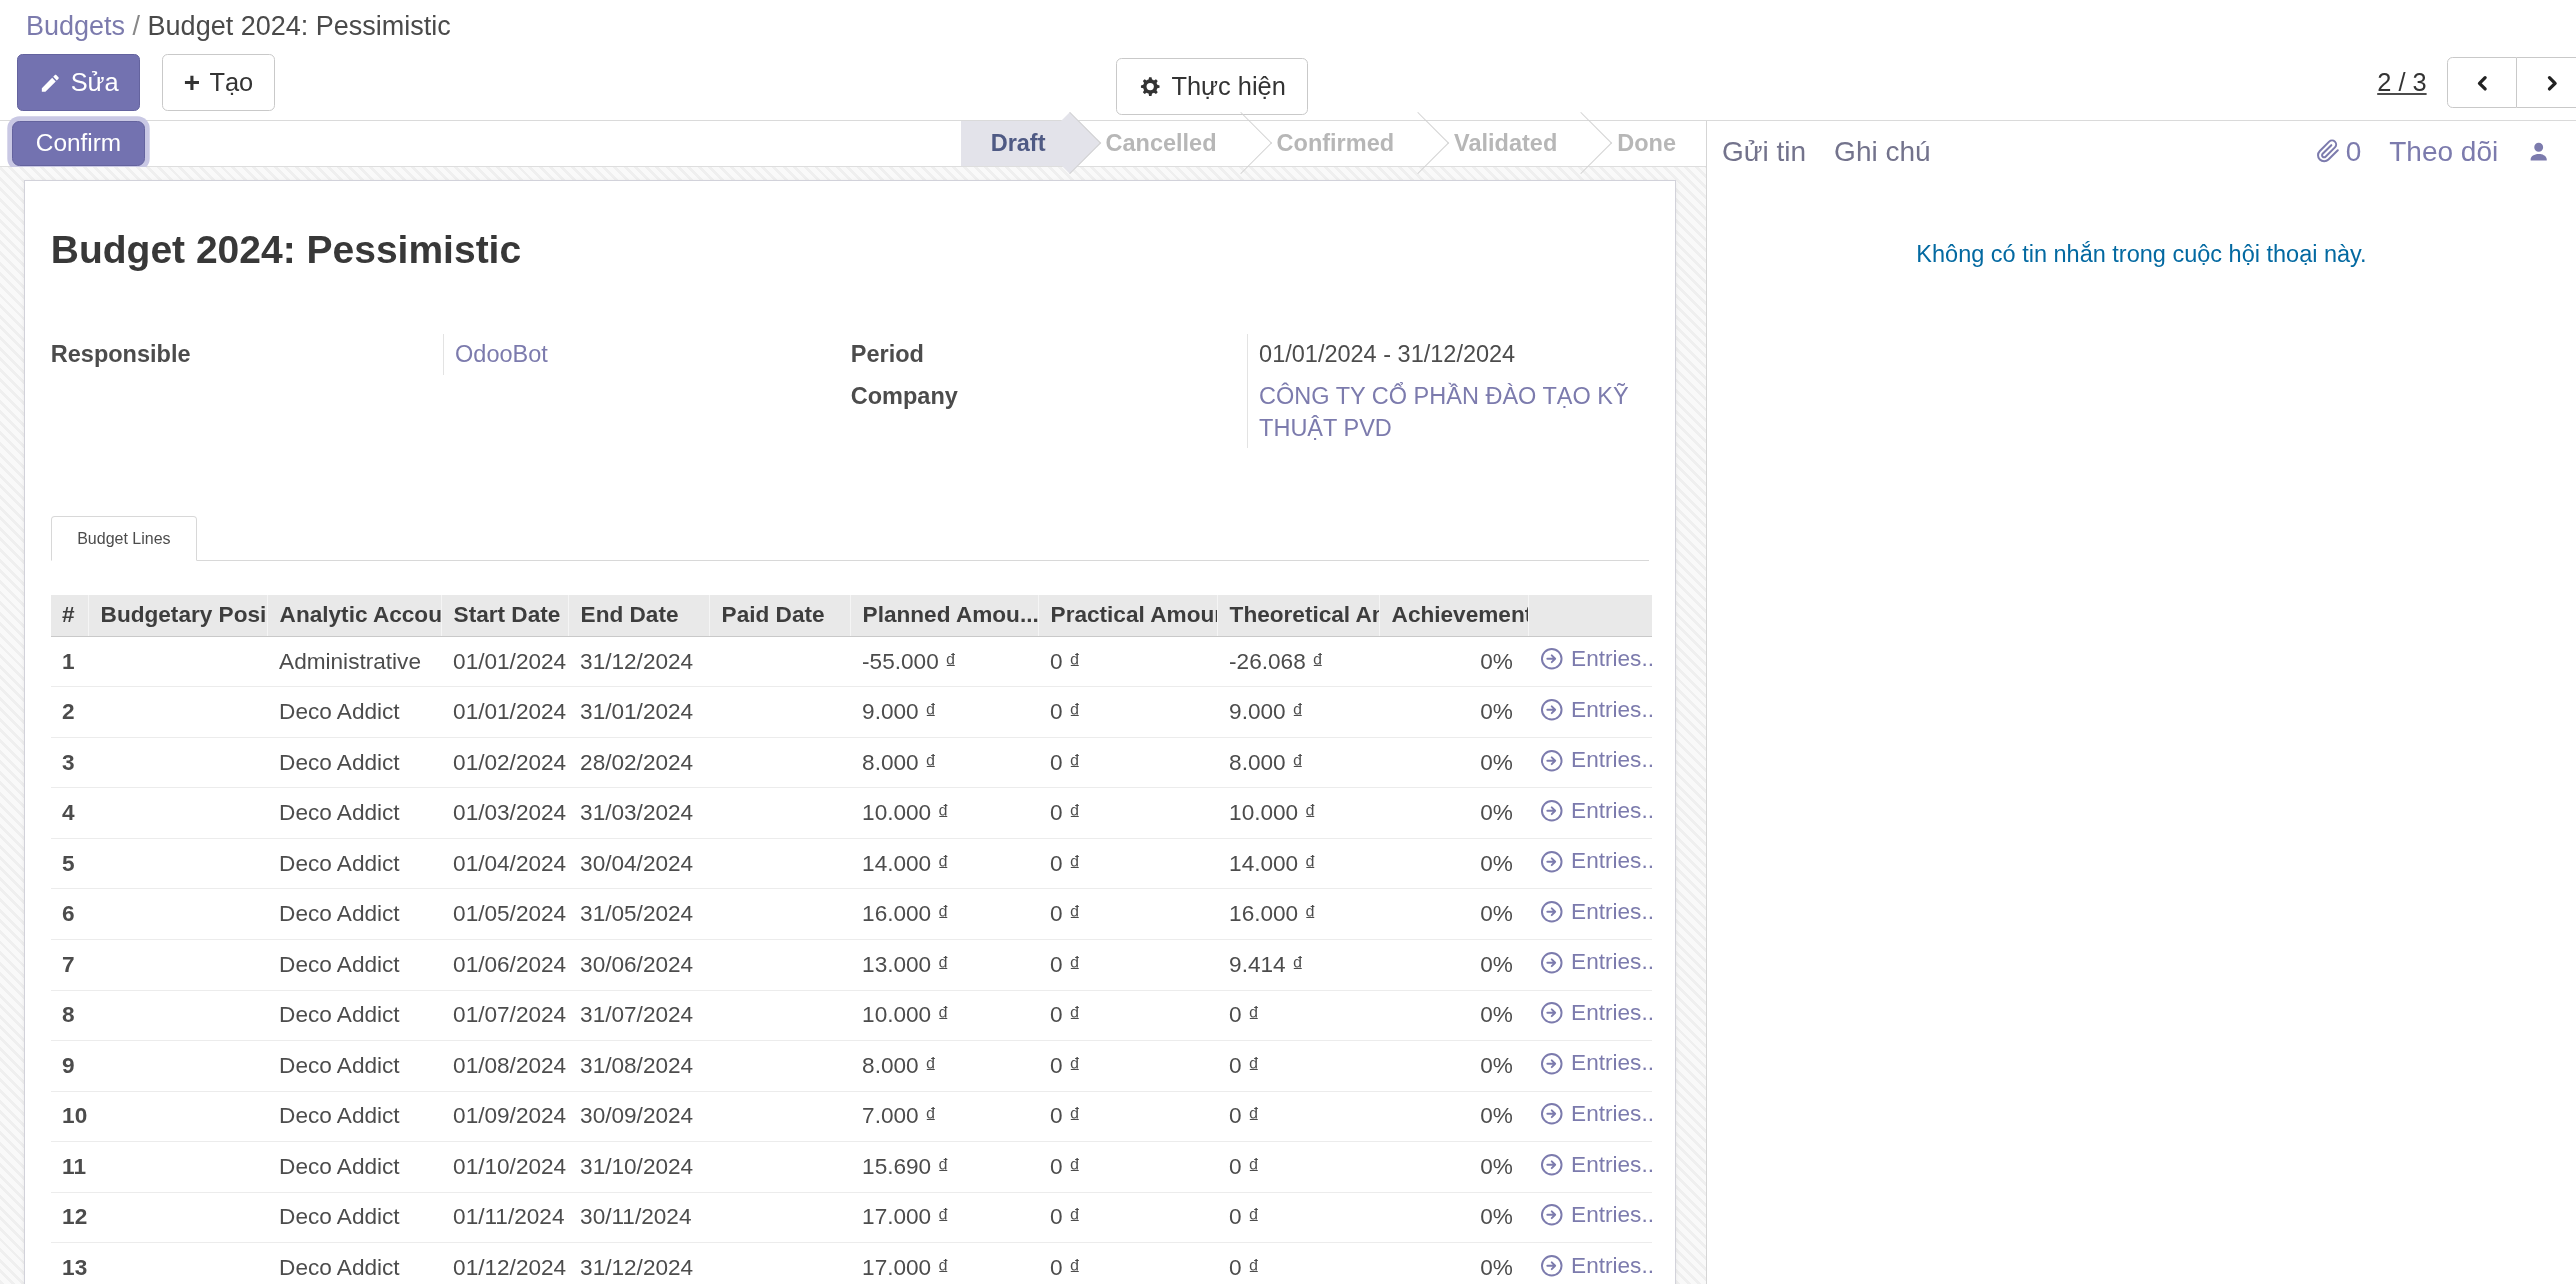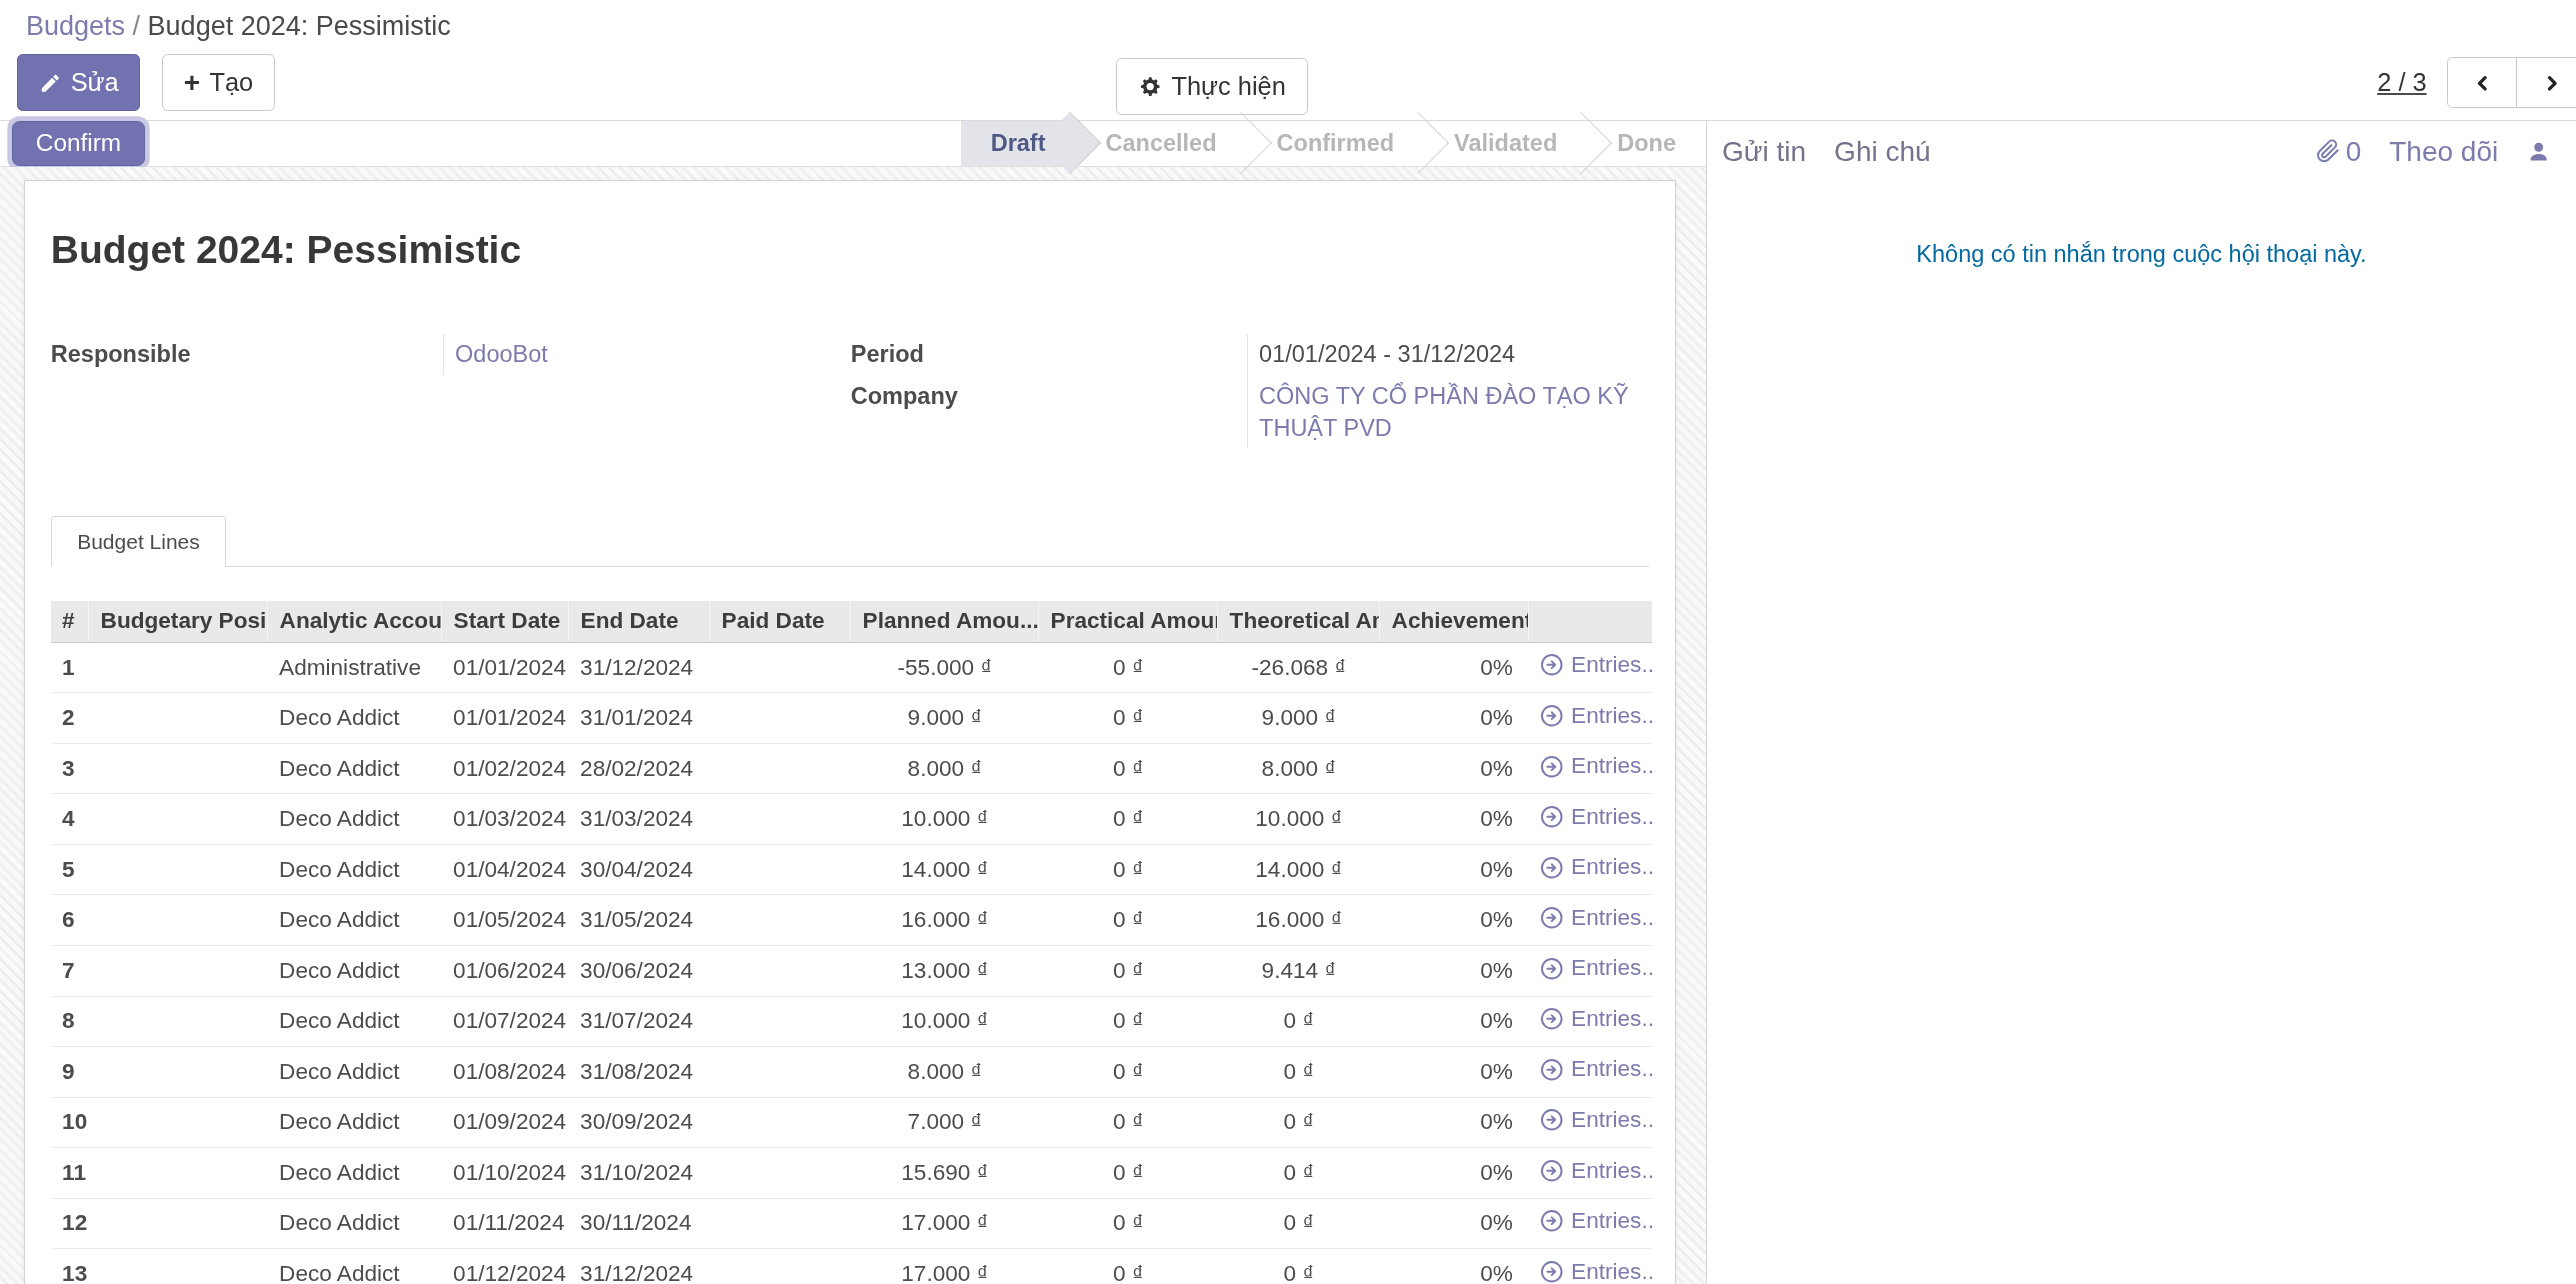--- a/index.html
+++ b/index.html
@@ -58,33 +58,33 @@
   
   .fields { display:flex; margin-top:62px; font-size:23.5px; }
   .fgroup { display:grid; align-content:start; }
   .fgroup-left  { width:800px; grid-template-columns:392px 1fr; }
   .fgroup-right { flex:1; grid-template-columns:396px 1fr; }
   .flabel { font-weight:bold; color:#4c4c4c; padding:4.7px 19px 4.7px 0; line-height:32px; }
   .fvalue { border-left:0.9px solid #e3e3e3; padding:4.7px 0 4.7px 11.3px; line-height:32px; color:#4c4c4c; }
   .flink { color:#7c7bad; cursor:pointer; }
   
   .tabs { margin-top:68px; border-bottom:0.9px solid #d8d8d8; padding-left:0; }
-  .tab { display:inline-block; padding:12.2px 25.4px; font-size:21px; color:#4c4c4c; background:#fff;
+  .tab { display:inline-block; padding:12.2px 25.4px; font-size:16px; color:#4c4c4c; background:#fff;
          border:0.9px solid #d8d8d8; border-bottom:0.9px solid #fff; border-radius:3.8px 3.8px 0 0;
          margin-bottom:-0.9px; cursor:pointer; }
   
   table.lines { margin-top:34px; border-collapse:collapse; table-layout:fixed; width:1599px; font-size:22.6px; }
   .lines th { background:#e9e9e9; color:#3d3d3d; font-weight:bold; text-align:left;
               padding:7.5px 11.3px; border-right:0.9px solid #f5f5f5; border-bottom:0.9px solid #c9c9c9;
               overflow:hidden; white-space:nowrap; }
   .lines th:last-child { border-right:none; }
   .lines td { padding:9.4px 11.3px; border-bottom:0.9px solid #ececec; color:#4c4c4c;
               overflow:hidden; white-space:nowrap; }
   .lines td.num { font-weight:bold; }
-  .lines th.amt, .lines td.amt { text-align:center; }
+  .lines th.amt, .lines td.amt { text-align:left; }
   .lines td.pct { text-align:right; padding-right:16px; }
   .entries-link { display:inline-flex; align-items:center; gap:7.5px; color:#7c7bad; cursor:pointer; }
   .entries-link svg { flex:0 0 auto; }
   
   .chatter { flex:1; background:#fff; border-left:0.9px solid #d5d5d5; display:flex; flex-direction:column; }
   .chatter-top { height:62px; display:flex; align-items:center; padding:0 24.4px 0 15px; font-size:28px; }
   .chatter-btn { color:#73738c; margin-right:28px; cursor:pointer; }
   .chatter-right { margin-left:auto; display:flex; align-items:center; gap:28px; }
   .attach { display:inline-flex; align-items:center; gap:5.6px; color:#7c7bad; cursor:pointer; }
   .follow-btn { color:#7c7bad; cursor:pointer; }

